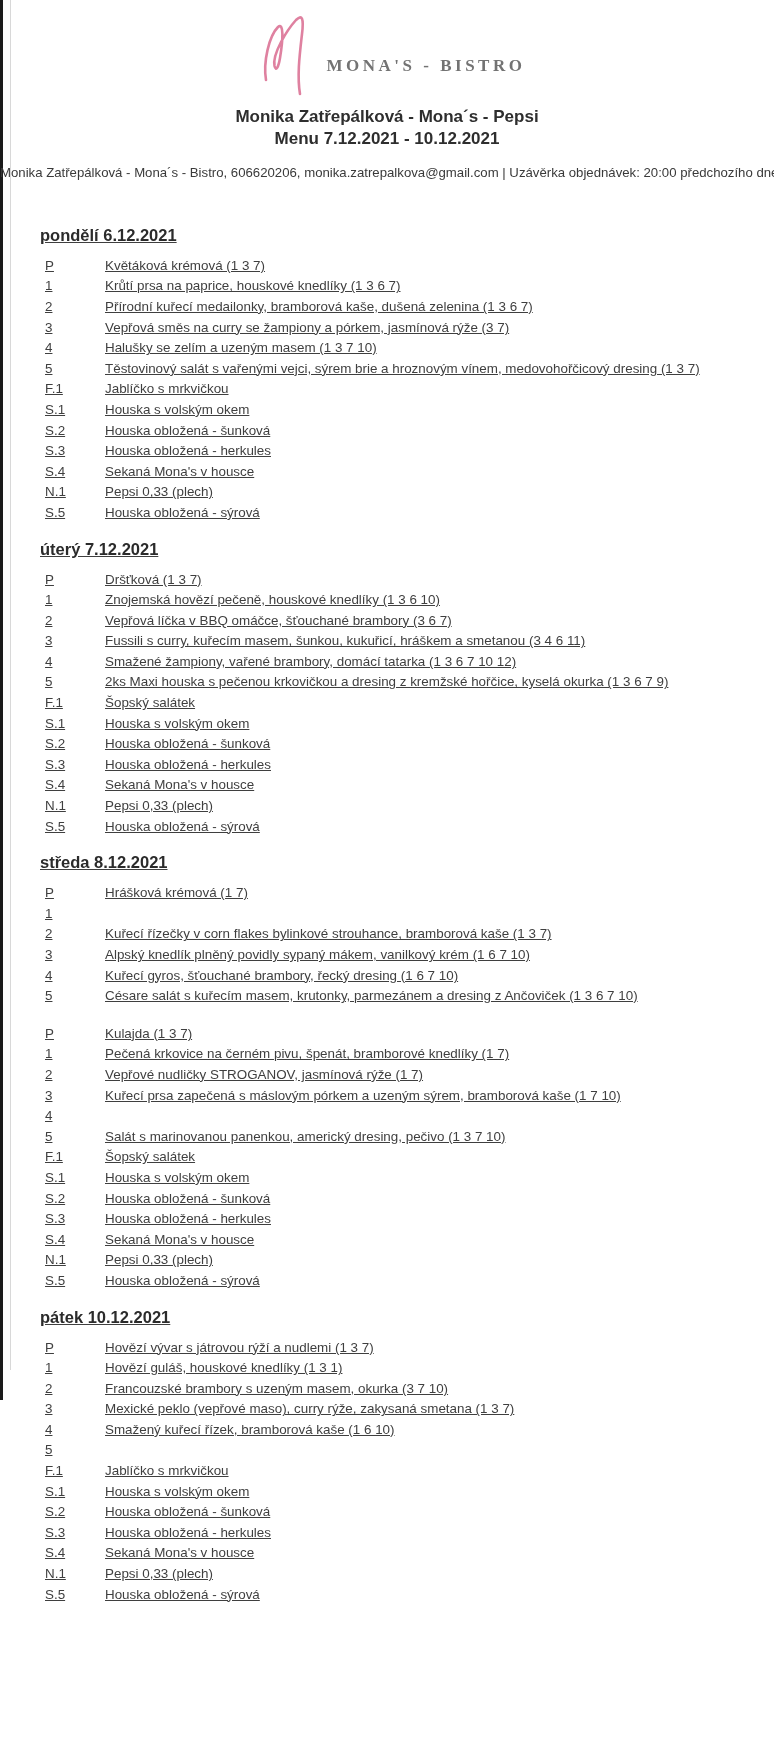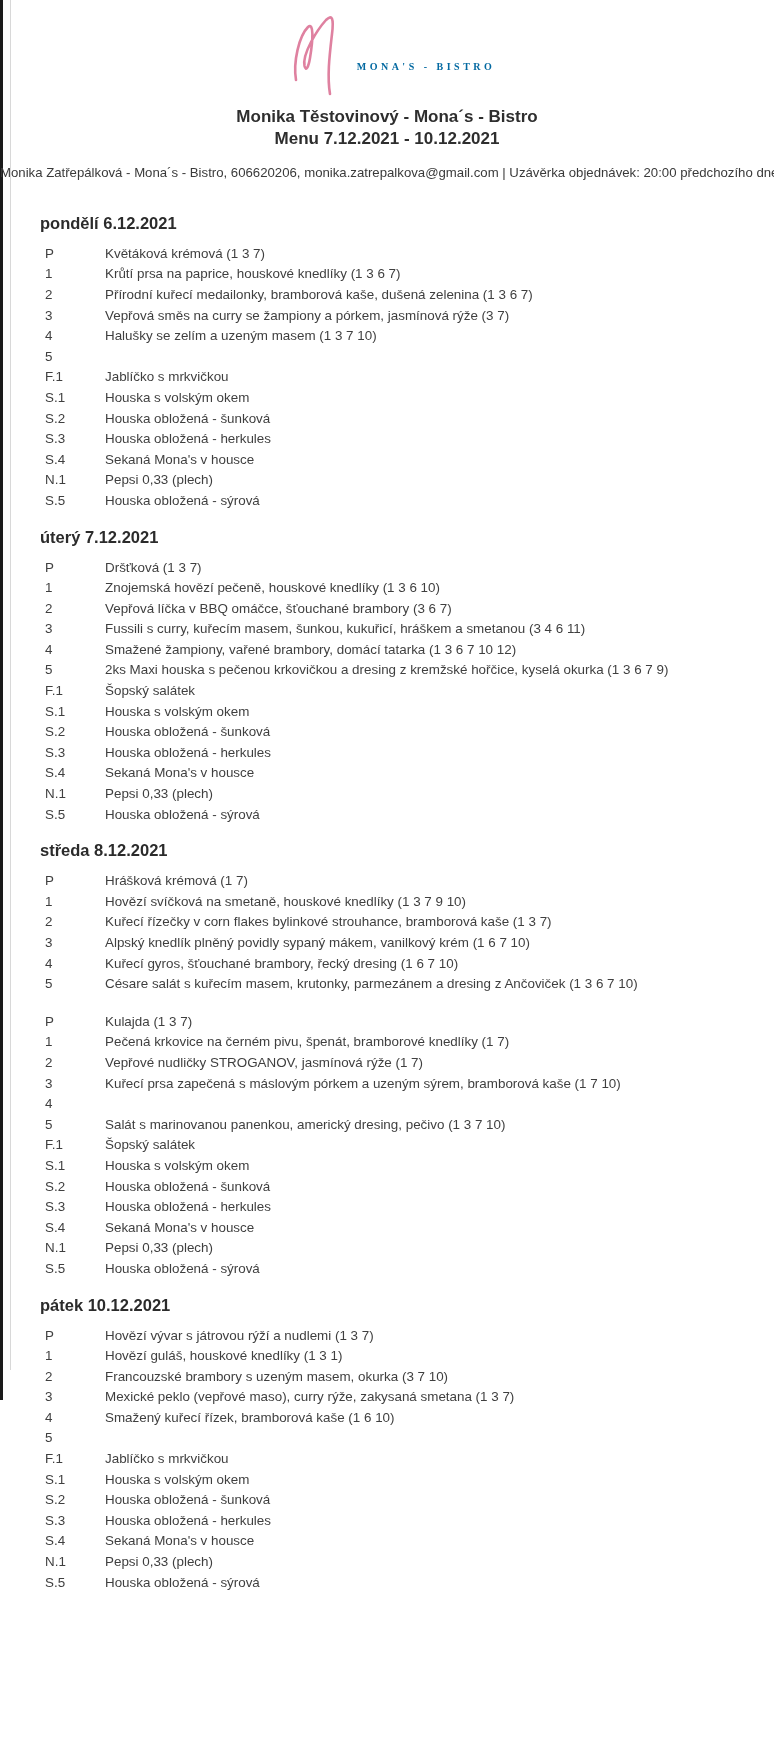--- a/index.html
+++ b/index.html
@@ -30,23 +30,23 @@
   .logo-wrap {
     display: flex;
     align-items: center;
     justify-content: center;
     height: 92px;
     margin-left: 10px;
   }
   .logo-m svg { display: block; }
   .logo-text {
     font-family: "Liberation Serif", serif;
-    font-size: 10px;
+    font-size: 17px;
     letter-spacing: 3.5px;
-    color: #0369a1;
+    color: #737373;
     font-weight: bold;
     margin-left: 10px;
     margin-top: 16px;
     white-space: nowrap;
   }
   .title, .subtitle {
     text-align: center;
     font-size: 17px;
     font-weight: bold;
     color: #2e2e2e;
@@ -57,21 +57,22 @@
     text-align: center;
     font-size: 13.2px;
     color: #3a3a3a;
     margin-top: 15px;
     white-space: nowrap;
   }
   
   .days {
     padding-left: 40px;
     padding-right: 4px;
-    margin-top: 34px;
+    margin-top: 46px;
+    text-decoration: underline;
   }
   .day-section { margin-bottom: 17px; }
   .day-title {
     font-size: 16.5px;
     font-weight: bold;
     color: #2b2b2b;
     margin-bottom: 10px;
   }
   .menu-row {
     display: flex;
@@ -99,21 +100,21 @@
 
   <header>
     <div class="logo-wrap">
       <span class="logo-m">
         <svg width="58" height="88" viewBox="0 0 58 88" fill="none" xmlns="http://www.w3.org/2000/svg">
           <path d="M7 66 C4 48 10 22 19 13 C25 8 24 26 21 44 C19.5 53 17 58 15.5 52 C13 40 28 16 37 6 C43 0 45 4 43 20 C40.5 42 38 62 41 80" stroke="#df81a0" stroke-width="2.6" stroke-linecap="round" fill="none"></path>
         </svg>
       </span>
       <span class="logo-text">MONA'S - BISTRO</span>
     </div>
-    <h1 class="title">Monika Těstovinový - Mona´s - Bistro</h1>
+    <h1 class="title">Monika Zatřepálková - Mona´s - Pepsi</h1>
     <h2 class="subtitle">Menu 7.12.2021 - 10.12.2021</h2>
     <div class="contact">Monika Zatřepálková - Mona´s - Bistro, 606620206, monika.zatrepalkova@gmail.com  |  Uzávěrka objednávek: 20:00 předchozího dne</div>
   </header>
 
   <main class="days" id="days-container">
       <section class="day-section">
         <h3 class="day-title">pondělí 6.12.2021</h3>
         <div class="menu-row">
           <span class="code">P</span>
           <span class="item">Květáková krémová (1 3 7)</span>
@@ -129,20 +130,21 @@
         <div class="menu-row">
           <span class="code">3</span>
           <span class="item">Vepřová směs na curry se žampiony a pórkem, jasmínová rýže (3 7)</span>
         </div>
         <div class="menu-row">
           <span class="code">4</span>
           <span class="item">Halušky se zelím a uzeným masem (1 3 7 10)</span>
         </div>
         <div class="menu-row">
           <span class="code">5</span>
+          <span class="item">Těstovinový salát s vařenými vejci, sýrem brie a hroznovým vínem, medovohořčicový dresing (1 3 7)</span>
         </div>
         <div class="menu-row">
           <span class="code">F.1</span>
           <span class="item">Jablíčko s mrkvičkou</span>
         </div>
         <div class="menu-row">
           <span class="code">S.1</span>
           <span class="item">Houska s volským okem</span>
         </div>
         <div class="menu-row">
@@ -222,21 +224,20 @@
         </div>
       </section>
       <section class="day-section">
         <h3 class="day-title">středa 8.12.2021</h3>
         <div class="menu-row">
           <span class="code">P</span>
           <span class="item">Hrášková krémová (1 7)</span>
         </div>
         <div class="menu-row">
           <span class="code">1</span>
-          <span class="item">Hovězí svíčková na smetaně, houskové knedlíky (1 3 7 9 10)</span>
         </div>
         <div class="menu-row">
           <span class="code">2</span>
           <span class="item">Kuřecí řízečky v corn flakes bylinkové strouhance, bramborová kaše (1 3 7)</span>
         </div>
         <div class="menu-row">
           <span class="code">3</span>
           <span class="item">Alpský knedlík plněný povidly sypaný mákem, vanilkový krém (1 6 7 10)</span>
         </div>
         <div class="menu-row">

